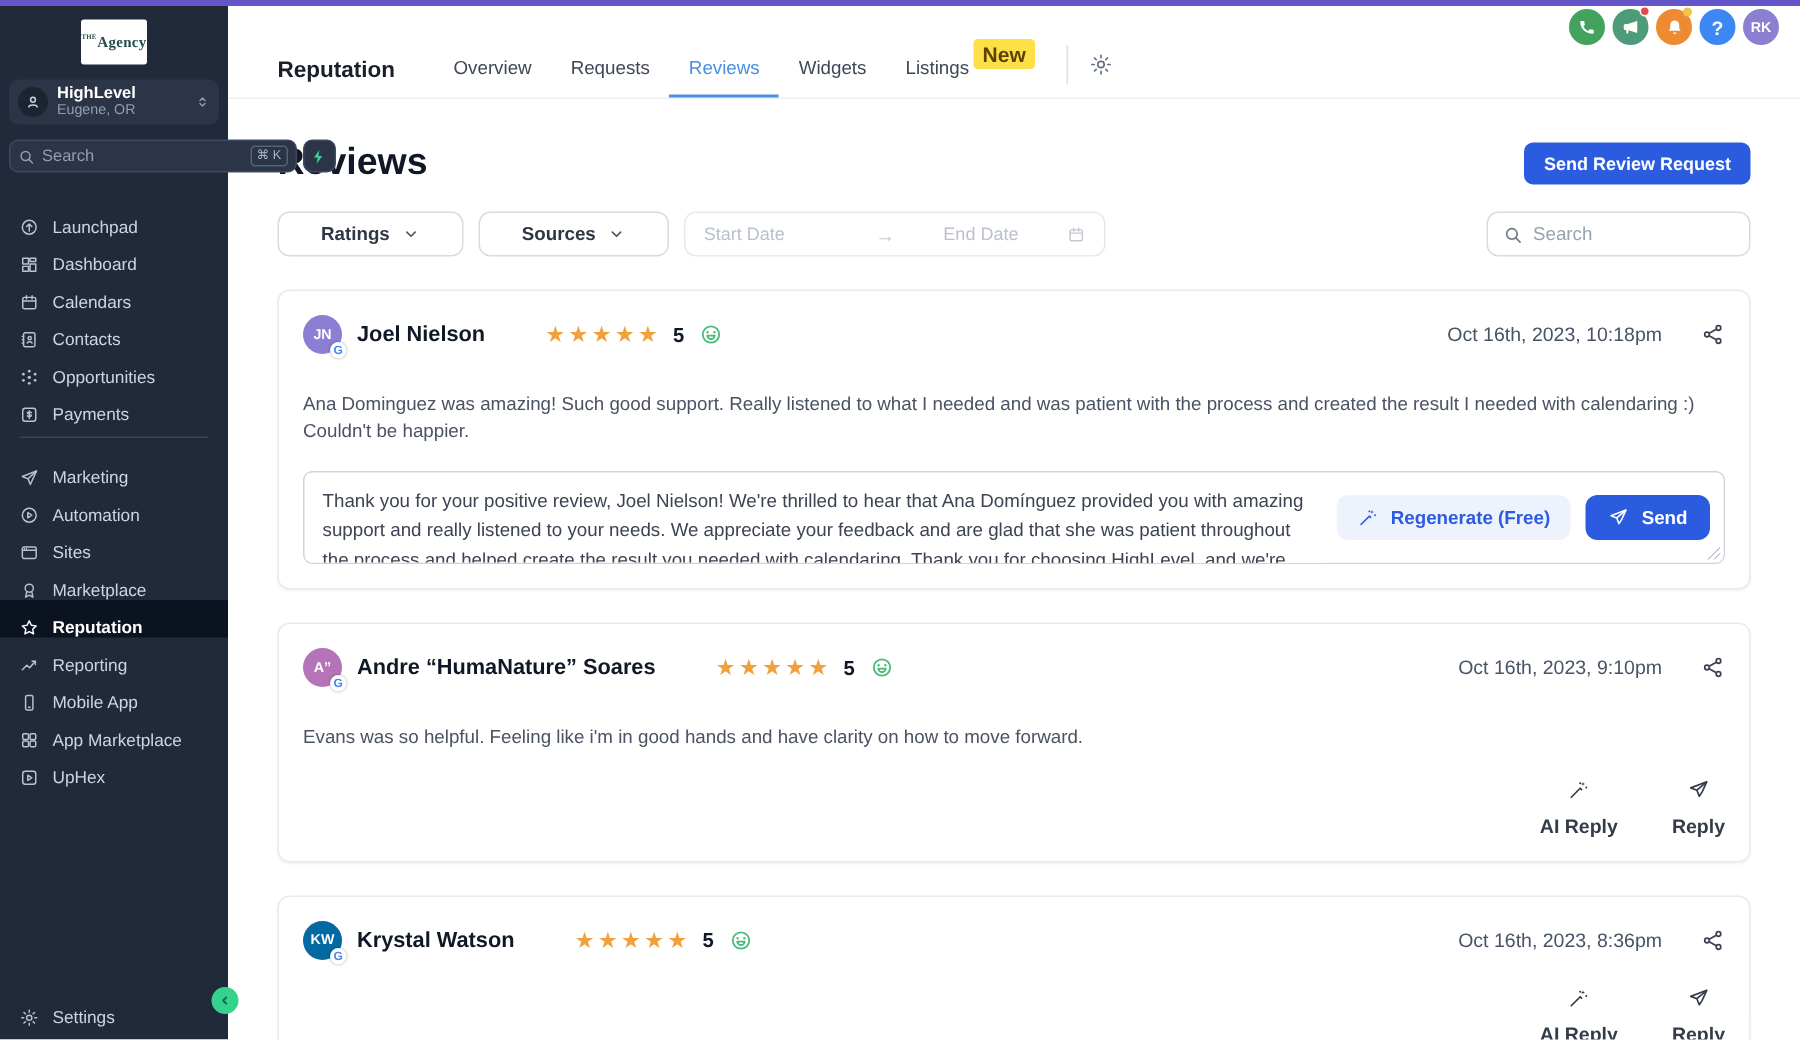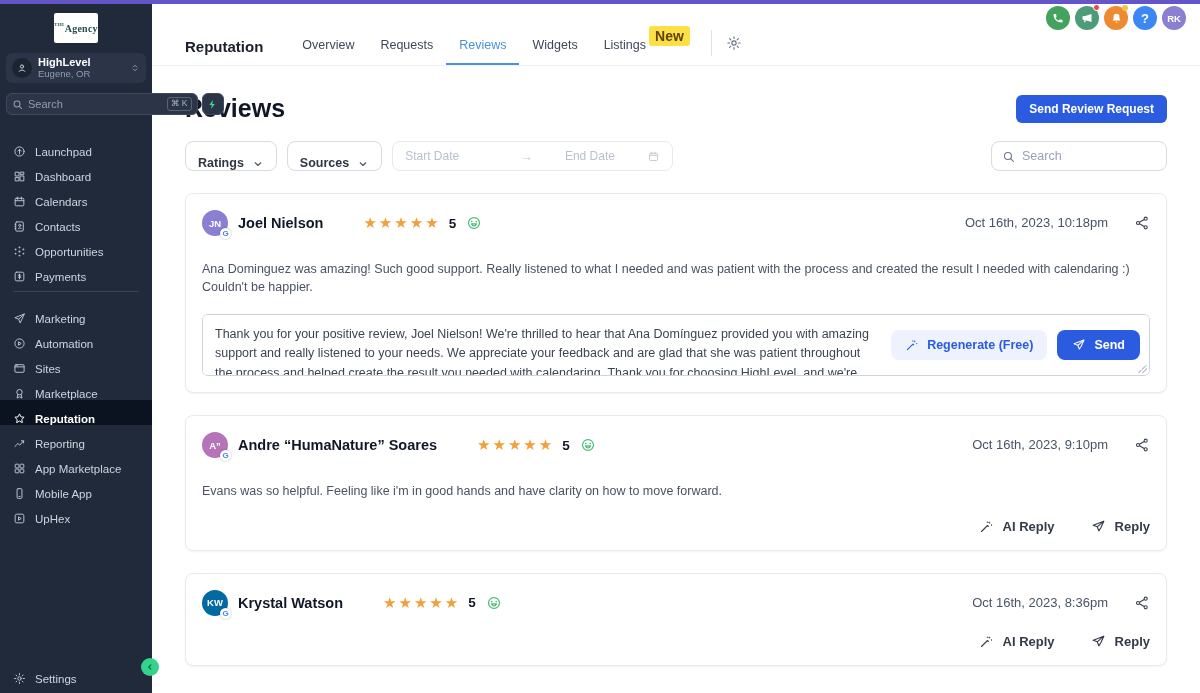--- a/index.html
+++ b/index.html
@@ -60,21 +60,21 @@
   .nav-sep { width:1px; height:26px; background:#dcdfe5; margin:0 14px 6px 8px; align-self:center; }
   .nav-gear { color:#667085; cursor:pointer; align-self:center; margin-bottom:6px; }
 
   .content { padding:0 33px; }
   .heading-row { margin-top:28px; display:flex; align-items:center; }
   .h1 { font-size:25px; font-weight:bold; color:#101828; }
   .spacer { flex:1; }
   .btn-primary { background:#2b5ce0; color:#fff; border:none; border-radius:6px; height:28px; padding:0 13px; font-size:12px; font-weight:bold; font-family:"Liberation Sans", sans-serif; cursor:pointer; display:flex; align-items:center; gap:7px; }
 
   .filter-row { margin-top:18px; display:flex; align-items:center; gap:10px; }
-  .chip { height:30px; border:1px solid #d7dbe2; border-radius:8px; background:#fff; display:flex; align-items:flex-end; gap:8px; padding:0 12px; font-size:12.5px; color:#2f3644; font-weight:bold; cursor:pointer; }
+  .chip { height:30px; border:1px solid #d7dbe2; border-radius:8px; background:#fff; display:flex; align-items:center; gap:8px; padding:0 28px; font-size:12.5px; color:#2f3644; font-weight:bold; cursor:pointer; }
   .chip svg { color:#4b5565; }
   .date-range { width:281px; height:30px; border:1px solid #e6e9ee; border-radius:8px; display:flex; align-items:center; padding:0 12px; color:#bac1cc; font-size:12px; cursor:pointer; justify-content:space-between; }
   .date-range .arr { color:#c3c9d4; font-size:13px; }
   .date-range svg { color:#c3c9d4; }
   .search-field { width:176px; height:30px; border:1px solid #d7dbe2; border-radius:8px; display:flex; align-items:center; gap:7px; padding:0 10px; }
   .search-field svg { color:#697586; flex:none; }
   .search-field input { flex:1; min-width:0; border:none; outline:none; font-size:12.5px; color:#344054; font-family:"Liberation Sans", sans-serif; }
   .search-field input::placeholder { color:#98a2b3; }
 
   
@@ -90,21 +90,21 @@
   .rev-date { font-size:13px; color:#475467; }
   .share-btn { margin-left:26px; color:#3a4150; cursor:pointer; display:flex; }
   .rev-text { margin-top:25px; font-size:12.5px; color:#4a5264; line-height:1.4; }
   .reply-wrap { position:relative; margin-top:18px; }
   .reply-box { width:100%; min-height:62px; border:1px solid #cfd4dc; border-radius:6px; padding:10px 268px 10px 12px; font-size:12.5px; line-height:1.55; color:#3c4453; font-family:"Liberation Sans", sans-serif; resize:none; outline:none; display:block; }
   .reply-actions { position:absolute; right:10px; top:50%; transform:translateY(-50%); display:flex; gap:10px; }
   .btn-regen { background:#edf2fd; color:#2b5ce0; border:none; border-radius:8px; height:30px; padding:0 14px; font-size:12.5px; font-weight:bold; font-family:"Liberation Sans", sans-serif; display:flex; align-items:center; gap:8px; cursor:pointer; }
   .btn-send { background:#2b5ce0; color:#fff; border:none; border-radius:8px; height:30px; padding:0 15px; font-size:12.5px; font-weight:bold; font-family:"Liberation Sans", sans-serif; display:flex; align-items:center; gap:8px; cursor:pointer; }
   .resize-corner { position:absolute; right:3px; bottom:3px; width:9px; height:9px; background:linear-gradient(135deg, transparent 0 50%, #c4cad4 50% 58%, transparent 58% 72%, #c4cad4 72% 80%, transparent 80%); cursor:nwse-resize; }
   .card-actions { display:flex; justify-content:flex-end; gap:36px; margin-top:18px; }
-  .text-btn { display:flex; align-items:center; gap:9px; font-size:13px; font-weight:bold; color:#343b49; cursor:pointer; background:none; border:none; font-family:"Liberation Sans", sans-serif; }
+  .text-btn { display:flex; align-items:center; gap:9px; font-size:13px; font-weight:bold; color:#343b49; cursor:pointer; background:none; border:none; font-family:"Liberation Sans", sans-serif;flex-direction:column; }
   .text-btn svg { color:#343b49; }
 </style>
 </head>
 <body>
 
 <div class="top-strip"></div>
 
 <div class="sidebar">
 
   <div class="logo-box">
@@ -256,37 +256,37 @@
       <span class="nicon">
           <svg width="13" height="13" viewBox="0 0 24 24" fill="none" stroke="currentColor" stroke-width="1.8" stroke-linecap="round" stroke-linejoin="round">
             <path d="M3.5 17.5L9 12l3.5 3 7-8"></path>
             <path d="M15.5 7h4v4"></path>
           </svg>
         </span>
       <span>Reporting</span>
     </div>
     <div class="nav-item">
       <span class="nicon">
+          <svg width="13" height="13" viewBox="0 0 24 24" fill="none" stroke="currentColor" stroke-width="1.8" stroke-linecap="round">
+            <rect x="7.5" y="3" width="9" height="18" rx="2"></rect>
+            <path d="M11 17.5h2"></path>
+          </svg>
+        </span>
+      <span>Mobile App</span>
+    </div>
+    <div class="nav-item">
+      <span class="nicon">
           <svg width="13" height="13" viewBox="0 0 24 24" fill="none" stroke="currentColor" stroke-width="1.8">
             <rect x="4" y="4" width="7" height="7" rx="1.5"></rect>
             <rect x="13" y="4" width="7" height="7" rx="1.5"></rect>
             <rect x="4" y="13" width="7" height="7" rx="1.5"></rect>
             <rect x="13" y="13" width="7" height="7" rx="1.5"></rect>
           </svg>
         </span>
       <span>App Marketplace</span>
-    </div>
-    <div class="nav-item">
-      <span class="nicon">
-          <svg width="13" height="13" viewBox="0 0 24 24" fill="none" stroke="currentColor" stroke-width="1.8" stroke-linecap="round">
-            <rect x="7.5" y="3" width="9" height="18" rx="2"></rect>
-            <path d="M11 17.5h2"></path>
-          </svg>
-        </span>
-      <span>Mobile App</span>
     </div>
     <div class="nav-item">
       <span class="nicon">
           <svg width="13" height="13" viewBox="0 0 24 24" fill="none" stroke="currentColor" stroke-width="1.8" stroke-linejoin="round">
             <rect x="4" y="4" width="16" height="16" rx="3"></rect>
             <path d="M10.2 8.8l5 3.2-5 3.2z"></path>
           </svg>
         </span>
       <span>UpHex</span>
     </div>

